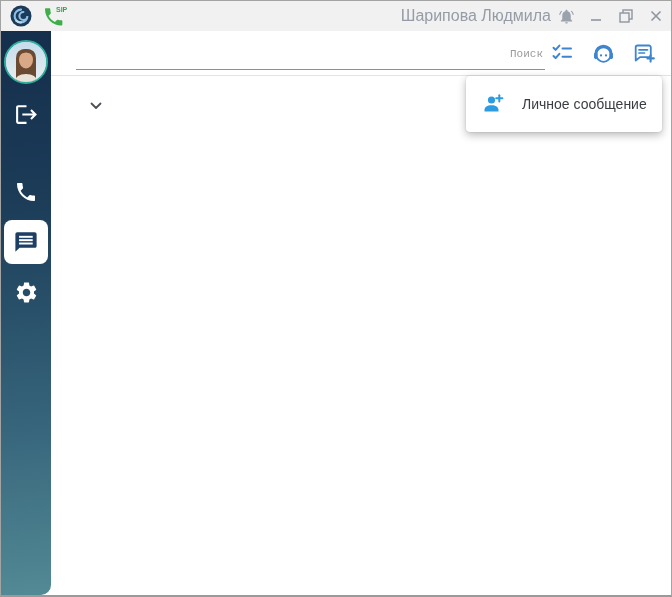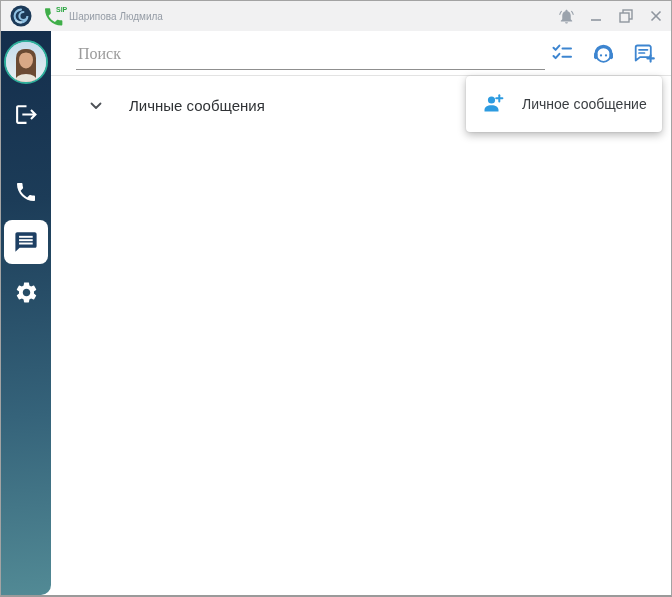--- a/index.html
+++ b/index.html
@@ -2,39 +2,39 @@
 <html><head>
 <meta charset="utf-8">
 <style>
   html,body{margin:0;padding:0;background:#d6d6d6;font-family:"Liberation Sans",sans-serif;}
   .window{position:relative;width:672px;height:597px;background:#fff;box-sizing:border-box;
           border:1px solid #a3a3a3;border-bottom:2px solid #9a9a9a;overflow:hidden;}
   
   .titlebar{position:absolute;left:0;top:0;right:0;height:30px;background:#f1f1f2;display:flex;align-items:center;}
   .app-logo{margin-left:9px;width:22px;height:22px;display:flex;}
   .sip-wrap{margin-left:9px;width:28px;height:24px;display:flex;}
-  .window-title{font-size:10px;color:#959ca6;flex:1;white-space:nowrap;overflow:hidden;}
+  .window-title{margin-left:9px;font-size:16px;color:#959ca6;flex:1;white-space:nowrap;overflow:hidden;text-align:right;}
   .tb-btn{width:30px;height:30px;display:flex;align-items:center;justify-content:center;cursor:default;}
   .tb-btn svg{display:block;}
   
   .sidebar{position:absolute;left:0;top:30px;bottom:0;width:50px;
            background:linear-gradient(175deg,#142e4c 0%,#1c3c58 30%,#35637a 68%,#528a95 100%);
            border-bottom-right-radius:10px;}
   .avatar{position:absolute;top:9px;left:3px;width:44px;height:44px;border-radius:50%;
           border:2px solid #2fae9b;box-sizing:border-box;overflow:hidden;background:#cfe0ec;}
   .snav{position:absolute;left:0;width:50px;height:32px;display:flex;align-items:center;justify-content:center;}
   .snav svg{display:block;}
   .snav-active{position:absolute;left:3px;width:44px;height:44px;background:#fff;border-radius:8px;
                display:flex;align-items:center;justify-content:center;}
   
   .main{position:absolute;left:50px;top:30px;right:0;bottom:0;background:#fff;}
   .toolbar{position:relative;height:44px;}
   .search-input{position:absolute;left:25px;top:8px;width:465px;height:28px;border:none;outline:none;
-                border-bottom:1px solid #8f8f8f;font-size:16px;color:#333;background:transparent;
-                font-family:Liberation Serif, serif;border-radius:0;}
+                border-bottom:1px solid #8f8f8f;font-size:11px;color:#333;background:transparent;
+                font-family:Liberation Mono, monospace;border-radius:0;text-align:right;}
   .search-input::placeholder{color:#9b9b9b;}
   .tb-icon{position:absolute;top:9px;width:26px;height:26px;display:flex;align-items:center;justify-content:center;cursor:pointer;}
   .divider{position:absolute;left:0;right:0;top:44px;height:1px;background:#e3e3e3;}
   .tree{position:absolute;left:0;right:0;top:45px;}
   .tree-row{height:39px;display:flex;align-items:center;padding-left:38px;cursor:pointer;}
   .tree-row:first-child{margin-top:10px;}
   .tree-chevron{width:14px;height:14px;display:flex;}
   .tree-label{margin-left:26px;font-size:15px;color:#2f3235;}
   
   .dropdown{position:absolute;left:465px;top:75px;width:196px;background:#fff;border-radius:4px;
@@ -172,21 +172,20 @@
 
     <div class="divider"></div>
 
     <div class="tree">
       <div class="tree-row">
         <span class="tree-chevron">
           <svg width="14" height="14" viewBox="0 0 14 14">
               <path d="M2.5 4.5 L7 9 L11.5 4.5" fill="none" stroke="#4d5156" stroke-width="1.8" stroke-linecap="round" stroke-linejoin="round"></path>
             </svg>
         </span>
-        <span class="tree-label">Личные сообщения</span>
       </div>
     </div>
   </div>
 
   <div class="dropdown">
     <div class="menu-item">
       <span class="menu-icon">
         <svg width="24" height="24" viewBox="0 0 24 24">
           <circle cx="9.5" cy="8" r="3.6" fill="#2d9be0"></circle>
           <path d="M9.5 13.2 c-4.3 0-7 2.1-7 4.6 V19.6 h14 v-1.8 c0-2.5-2.7-4.6-7-4.6 z" fill="#2d9be0"></path>

